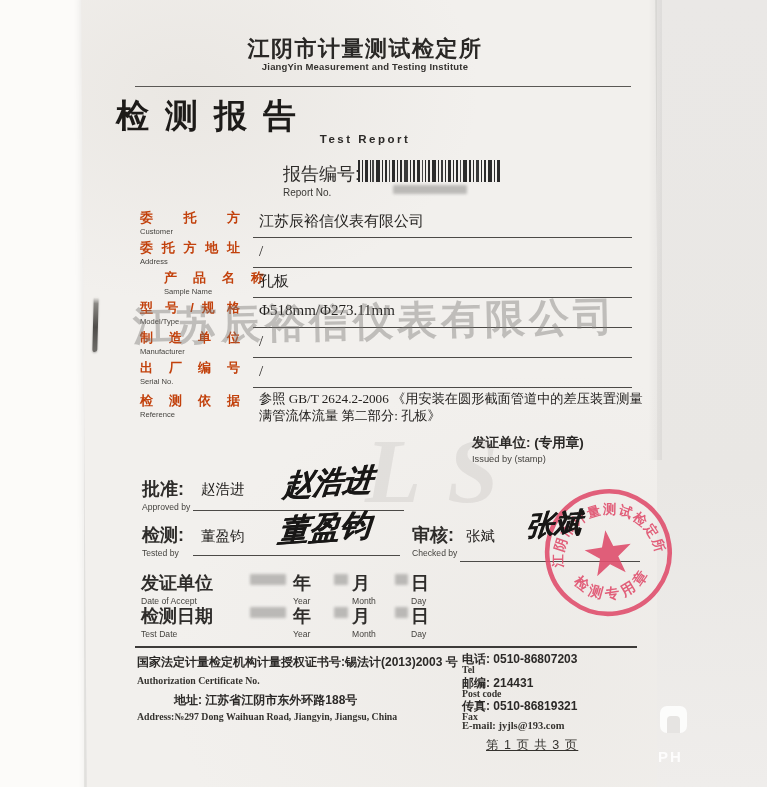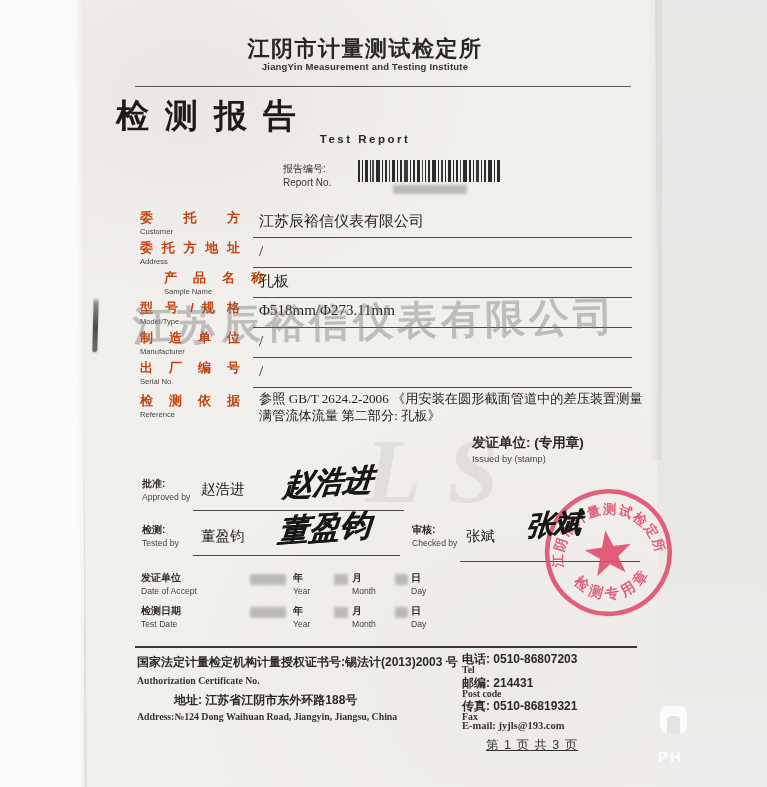--- a/index.html
+++ b/index.html
@@ -31,21 +31,21 @@
   .hline{background:#5a5855;height:1.4px;}
   .title-cn{font-size:33px;font-weight:bold;color:#1d1b19;letter-spacing:16px;text-indent:16px;width:530px;left:100px;top:94px;}
   .title-en{font-size:11.5px;font-weight:bold;color:#2c2a28;letter-spacing:2.5px;text-align:center;width:530px;left:100px;top:133px;}
 
   .cn-label{font-size:13px;font-weight:600;color:#c2410c;width:100px;text-align:justify;text-align-last:justify;line-height:14px;}
   .en-label{font-size:7.6px;color:#45433f;margin-top:1.5px;text-align:center;text-align-last:left;}
   .value{font-family:"Liberation Serif",serif;font-size:15px;color:#211f1d;white-space:nowrap;}
   .underline{background:#4c4a47;height:1.2px;}
   .ref-line{font-family:"Liberation Serif",serif;font-size:13.2px;color:#242220;white-space:nowrap;}
 
-  .small-cn{font-size:10px;font-weight:600;color:#2e2c2a;}
+  .small-cn{font-size:18px;font-weight:600;color:#2e2c2a;}
   .small-en{font-size:8.6px;color:#45433f;margin-top:1px;}
   .printed-name{font-family:"Liberation Serif",serif;font-size:14.5px;color:#242220;}
   .handwriting{
     font-family:"Liberation Serif",serif;font-style:italic;font-weight:bold;color:#181716;
     transform:rotate(-4deg) skewX(-9deg);transform-origin:left bottom;
     text-shadow:.6px 0 0 #181716;white-space:nowrap;
   }
   .redact{background:#8f8e8c;opacity:.55;border-radius:1px;filter:blur(1.4px);}
 
   .foot-cn{font-size:12px;font-weight:bold;color:#2b2927;white-space:nowrap;}
@@ -251,21 +251,21 @@
 <div class="abs" style="left:411px;top:604px;">
   <div class="small-cn">日</div>
   <div class="small-en">Day</div>
 </div>
 
 <div class="abs" style="left:135px;top:646px;width:502px;height:2.4px;background:#3d3b39;"></div>
 
 <div class="abs foot-cn" style="left:137px;top:654px;">国家法定计量检定机构计量授权证书号:锡法计(2013)2003 号</div>
 <div class="abs foot-en" style="left:137px;top:675px;">Authorization Certificate No.</div>
 <div class="abs foot-cn" style="left:137px;top:692px;margin-left:37px;">地址: 江苏省江阴市东外环路188号</div>
-<div class="abs foot-en" style="left:137px;top:711px;">Address:№124 Dong Waihuan Road, Jiangyin, Jiangsu, China</div>
+<div class="abs foot-en" style="left:137px;top:711px;">Address:№297 Dong Waihuan Road, Jiangyin, Jiangsu, China</div>
 
 <div class="abs foot-cn" style="left:462px;top:651px;">电话: 0510-86807203</div>
 <div class="abs foot-en" style="left:462px;top:664px;">Tel</div>
 <div class="abs foot-cn" style="left:462px;top:675px;">邮编: 214431</div>
 <div class="abs foot-en" style="left:462px;top:688px;">Post code</div>
 <div class="abs foot-cn" style="left:462px;top:698px;">传真: 0510-86819321</div>
 <div class="abs foot-en" style="left:462px;top:711px;">Fax</div>
 <div class="abs foot-en" style="left:462px;top:720px;font-size:10.5px;">E-mail: jyjls@193.com</div>
 <div class="abs page-num" style="left:486px;top:737px;text-decoration:underline;">第 1 页 共 3 页</div>
 

